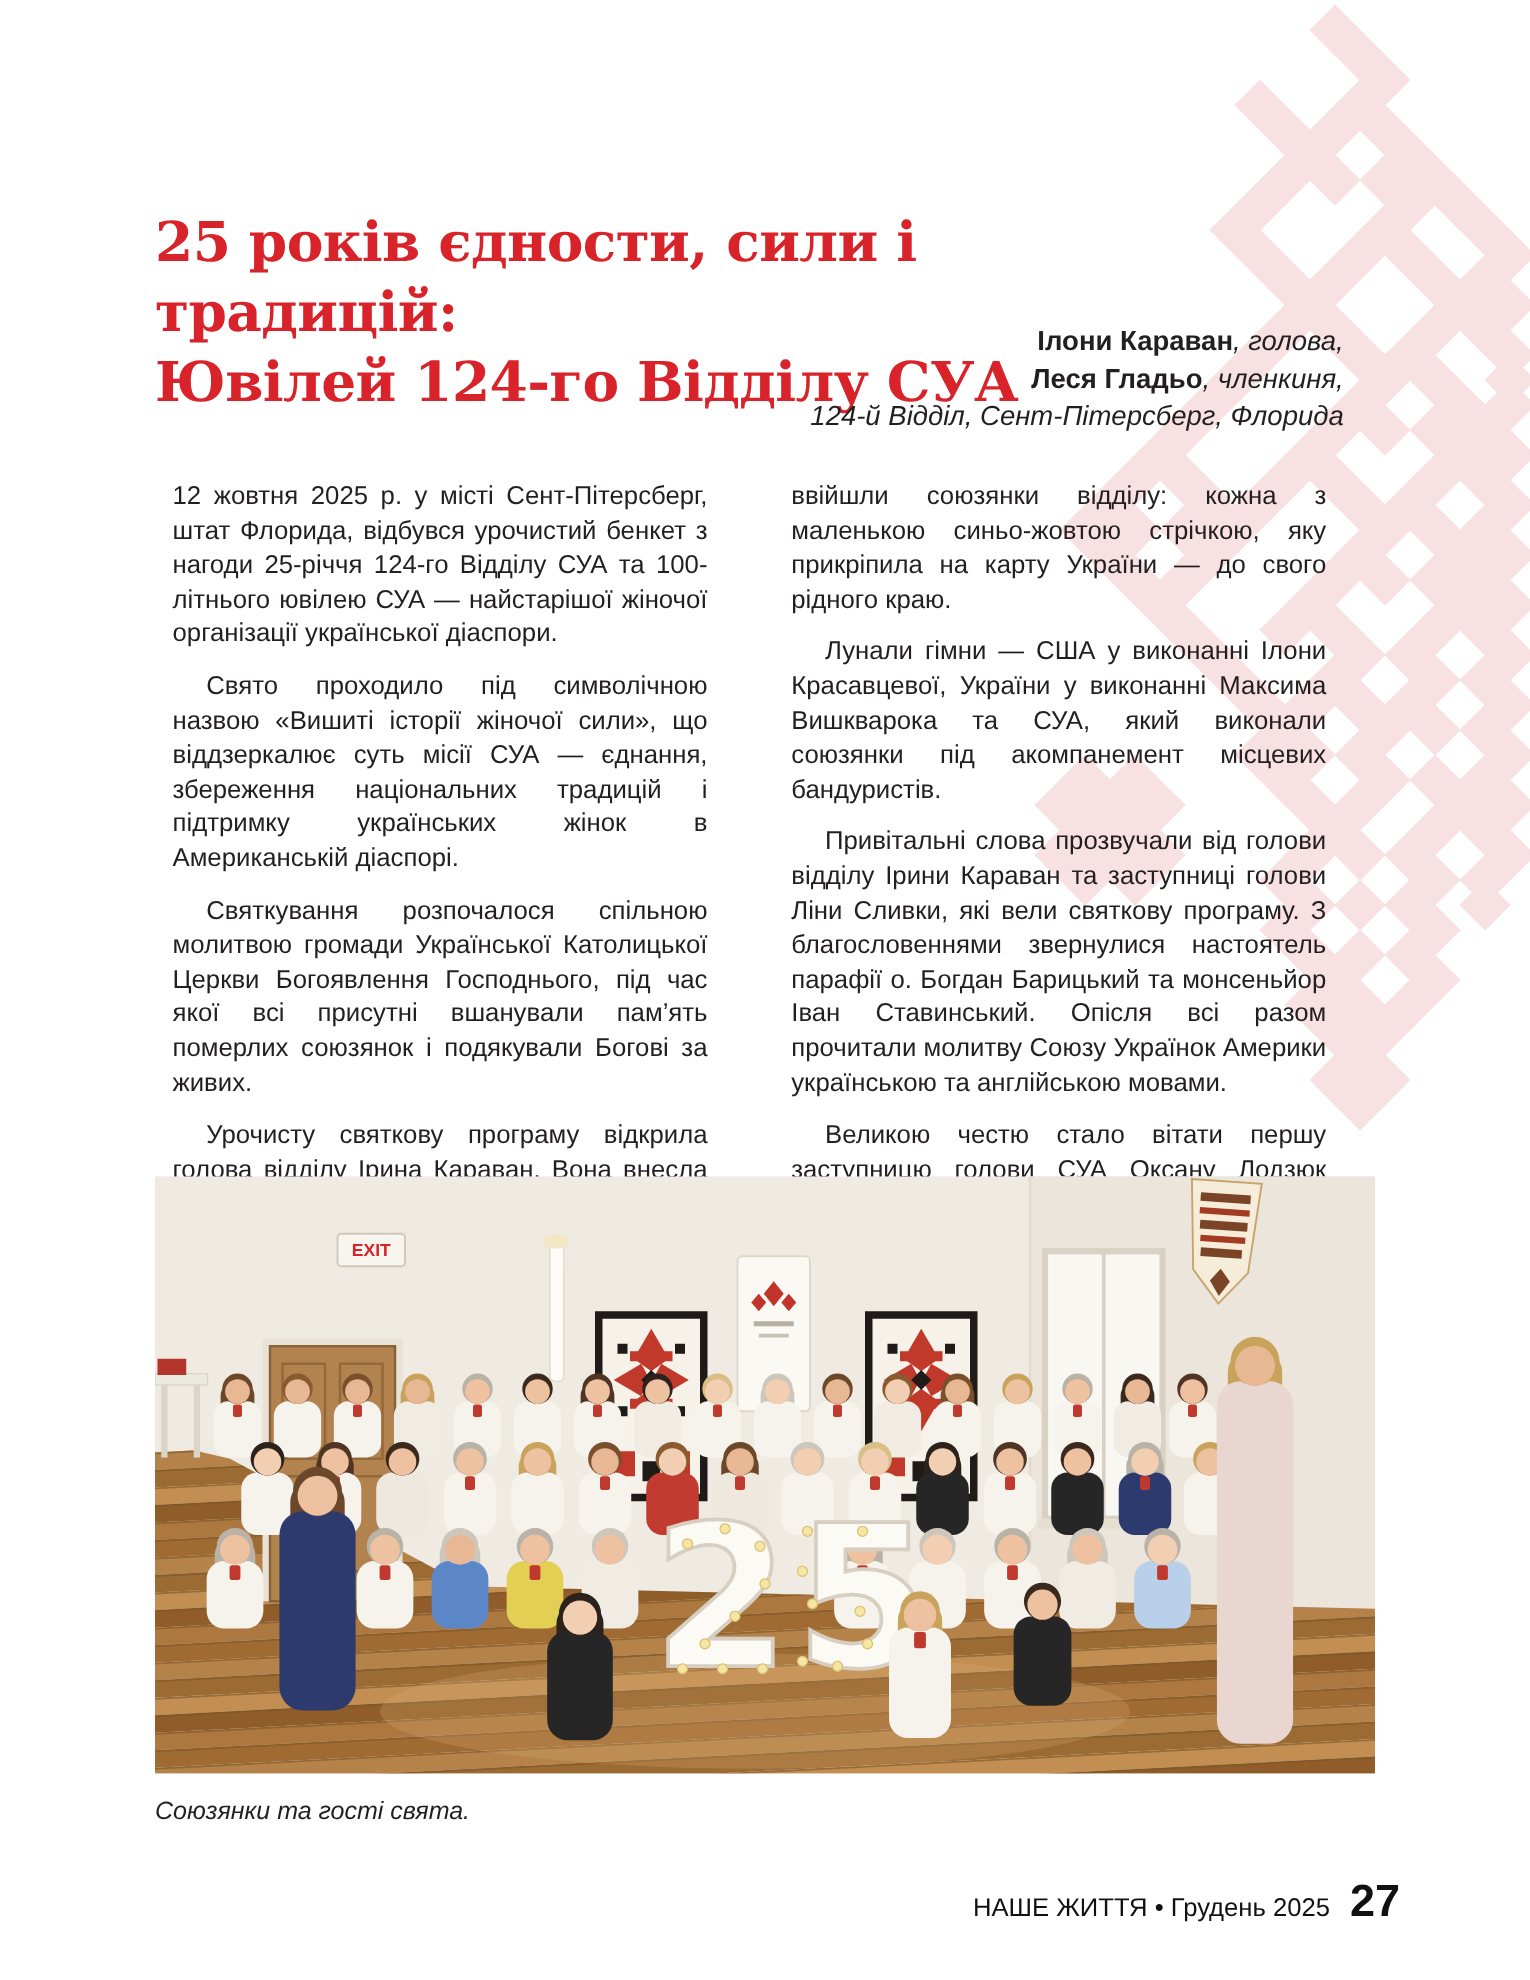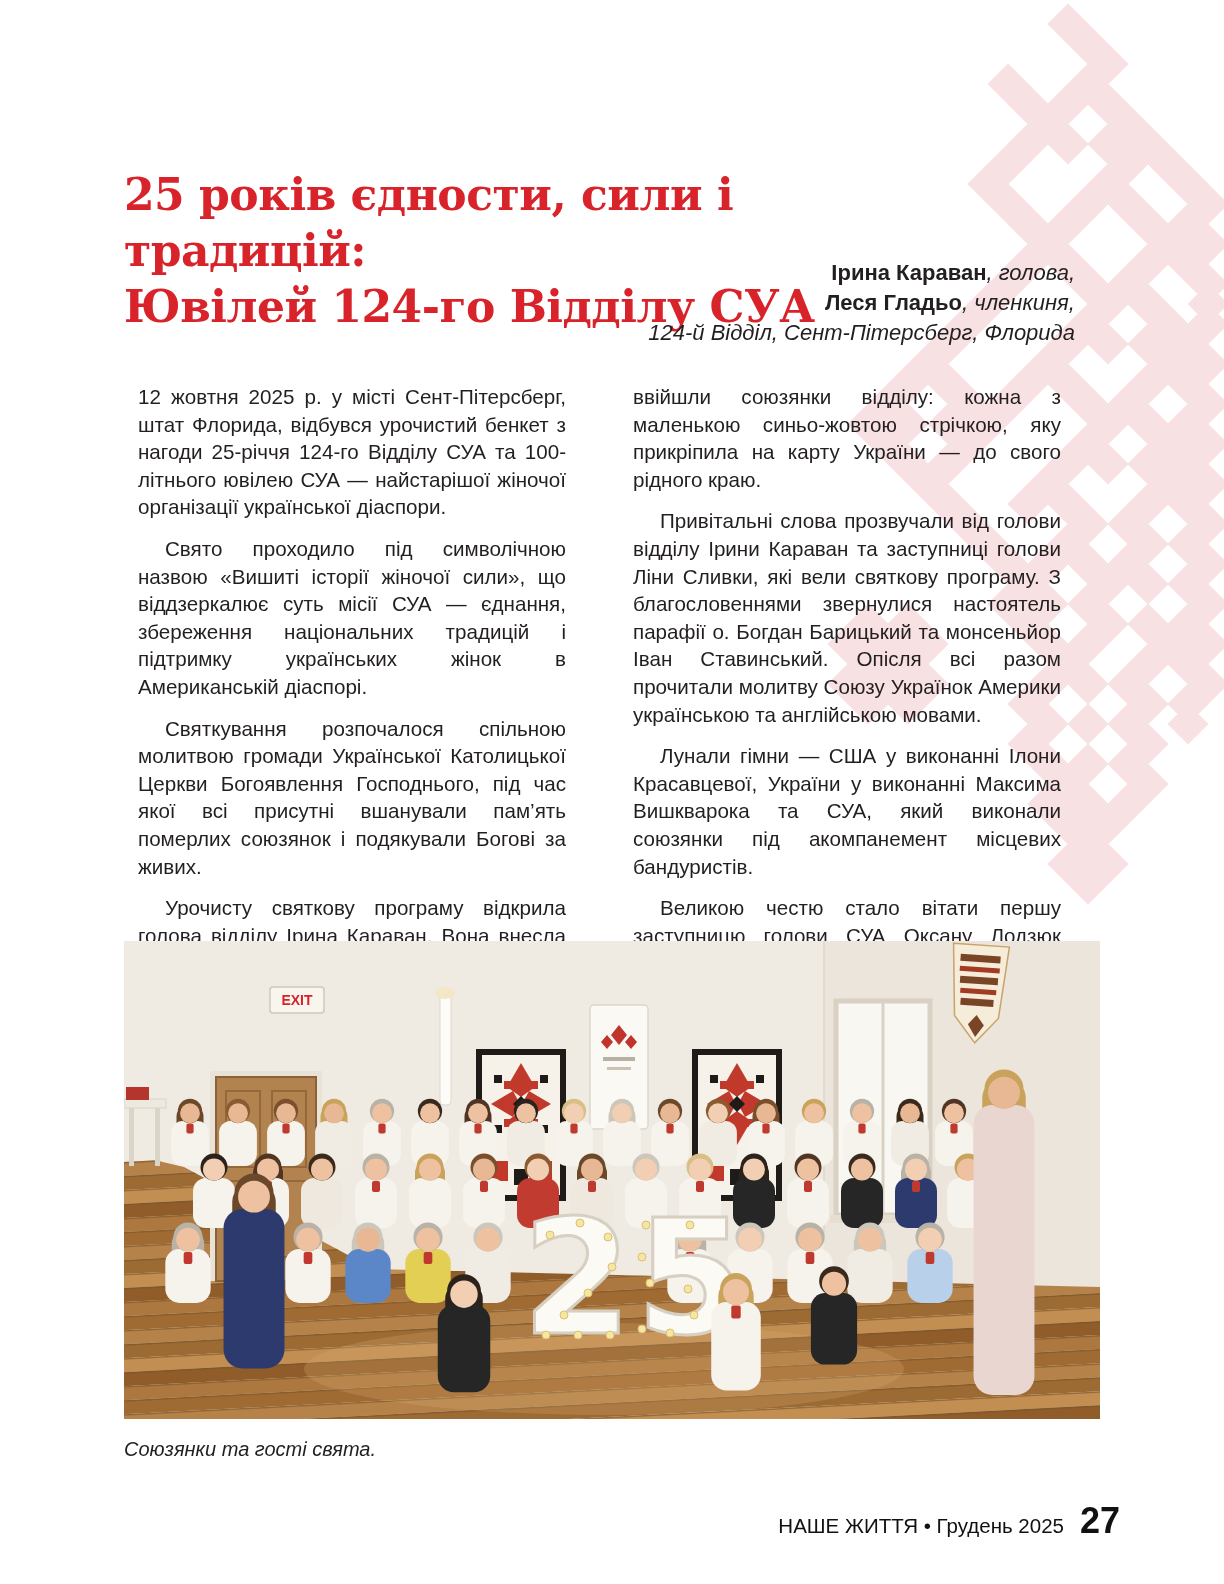--- a/index.html
+++ b/index.html
@@ -213,35 +213,35 @@
       <polygon points="288,843.5 308.5,864 288,884.5 267.5,864" fill="#f8e1e3"></polygon>
       <polygon points="268,863.5 288.5,884 268,904.5 247.5,884" fill="#f8e1e3"></polygon>
     </svg>
 
   <div class="title">
     <div>25 років єдности, сили і традицій:</div>
     <div>Ювілей 124-го Відділу СУА</div>
   </div>
 
   <div class="byline" id="byline">
-      <div><span class="byline-name">Ірина Караван</span><span>, голова,</span></div>
+      <div><span class="byline-name">Ілони Караван</span><span>, голова,</span></div>
       <div><span class="byline-name">Леся Гладьо</span><span>, членкиня,</span></div>
       <div><span>124-й Відділ, Сент-Пітерсберг, Флорида</span></div>
     </div>
 
   <div class="col col-left">
       <p class="para">12 жовтня 2025 р. у місті Сент-Пітерсберг, штат Флорида, відбувся урочистий бенкет з нагоди 25-річчя 124-го Відділу СУА та 100-літнього ювілею СУА — найстарішої жіночої організації української діаспори.</p>
       <p class="para indent">Свято проходило під символічною назвою «Вишиті історії жіночої сили», що віддзеркалює суть місії СУА — єднання, збереження національних традицій і підтримку українських жінок в Американській діаспорі.</p>
       <p class="para indent">Святкування розпочалося спільною молитвою громади Української Католицької Церкви Богоявлення Господнього, під час якої всі присутні вшанували пам’ять померлих союзянок і подякували Богові за живих.</p>
       <p class="para indent">Урочисту святкову програму відкрила голова відділу Ірина Караван. Вона внесла традиційний коровай, люб’язно спечений імостю Іванною Барицькою. За нею під оплески зали урочисто</p>
     </div>
   <div class="col col-right">
       <p class="para">ввійшли союзянки відділу: кожна з маленькою синьо-жовтою стрічкою, яку прикріпила на карту України — до свого рідного краю.</p>
+      <p class="para indent">Лунали гімни — США у виконанні Ілони Красавцевої, України у виконанні Максима Вишкварока та СУА, який виконали союзянки під акомпанемент місцевих бандуристів.</p>
       <p class="para indent">Привітальні слова прозвучали від голови відділу Ірини Караван та заступниці голови Ліни Сливки, які вели святкову програму. З благословеннями звернулися настоятель парафії о. Богдан Барицький та монсеньйор Іван Ставинський. Опісля всі разом прочитали молитву Союзу Українок Америки українською та англійською мовами.</p>
-      <p class="para indent">Лунали гімни — США у виконанні Ілони Красавцевої, України у виконанні Максима Вишкварока та СУА, який виконали союзянки під акомпанемент місцевих бандуристів.</p>
       <p class="para indent">Великою честю стало вітати першу заступницю голови СУА Оксану Лодзюк Кривулич, яка нагадала присутнім сторічну історію СУА як найстаршої жіночої організації української діаспори.</p>
     </div>
 
   <div class="photo-wrap">
     <svg width="976" height="478" viewBox="0 0 976 478">
 
       <rect x="0" y="0" width="976" height="360" fill="#efeae2"></rect>
       <rect x="700" y="0" width="276" height="360" fill="#ece5db"></rect>
       <line x1="700" y1="0" x2="700" y2="300" stroke="#e2dbd0" stroke-width="2"></line>
 

